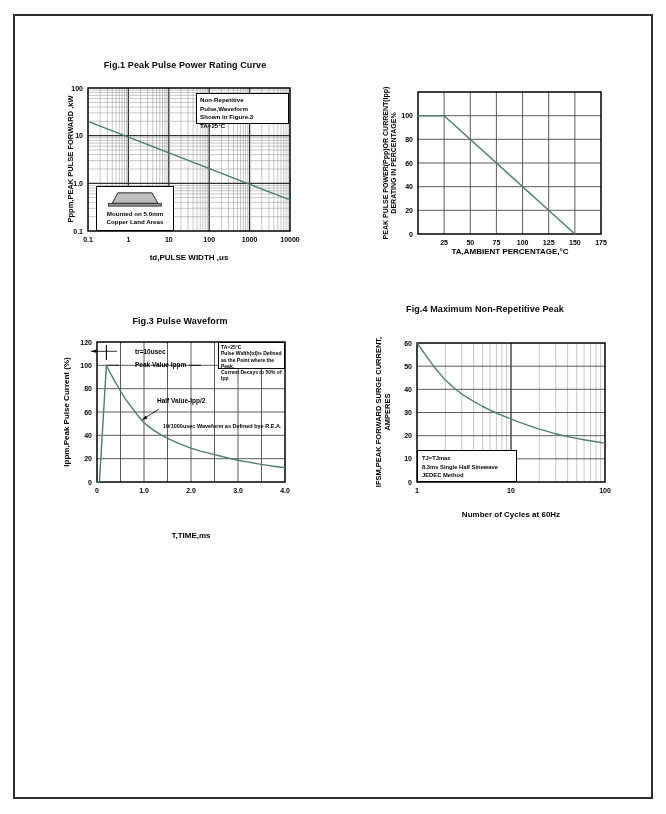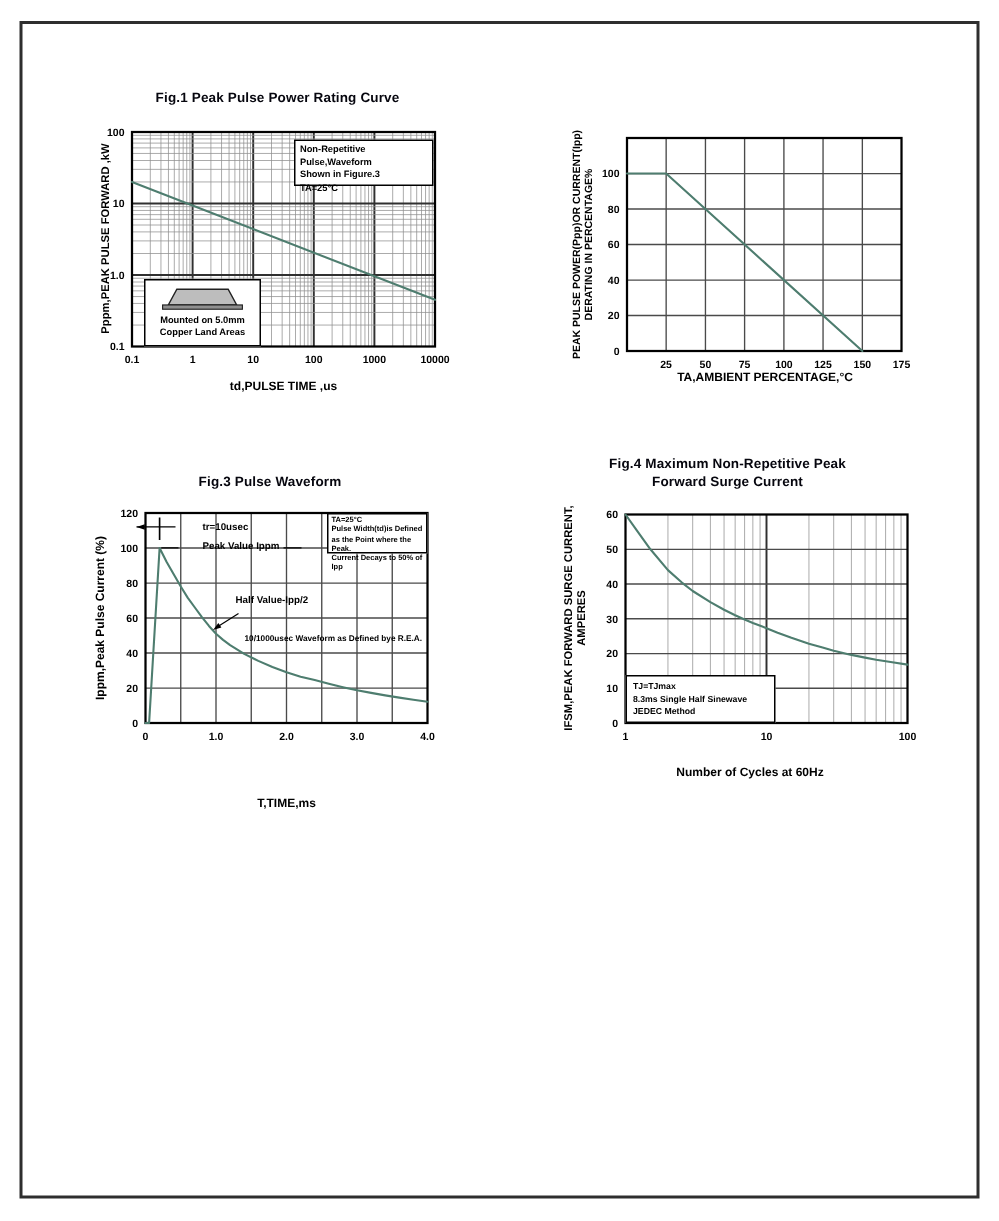--- a/index.html
+++ b/index.html
@@ -37,21 +37,21 @@
   #fig2 .vlab{left:40px;top:108px;font-size:7px;}
   #fig3 .vlab{left:12px;top:107px;font-size:8px;}
   #fig4 .vlab{left:33px;top:114px;font-size:7.5px;}
   .xlab{
     position:absolute;transform:translateX(-50%);white-space:nowrap;
     font-weight:700;font-size:8px;
   }
   #fig1 .xlab{left:129px;top:198px;}
   #fig2 .xlab{left:160px;top:192px;}
   #fig3 .xlab{left:136px;top:202px;margin-top:24px;}
-  #fig4 .xlab{left:150px;top:212px;text-align:right;}
+  #fig4 .xlab{left:161px;top:212px;text-align:right;}
   .note{
     position:absolute;border:1px solid #000;background:#fff;
     font-weight:700;box-sizing:border-box;
   }
   #fig1 .note{left:136px;top:38px;width:93px;height:31px;font-size:6.2px;line-height:1.4;padding:2px 3px;}
   #fig1 .inset{
     position:absolute;left:36px;top:131px;width:78px;height:45px;
     border:1px solid #000;background:#fff;box-sizing:border-box;
     text-align:center;font-weight:700;font-size:6.2px;line-height:1.25;
   }
@@ -149,21 +149,21 @@
       <text x="108.8" y="187" text-anchor="middle" class="tick">10</text>
       <text x="149.2" y="187" text-anchor="middle" class="tick">100</text>
       <text x="189.6" y="187" text-anchor="middle" class="tick">1000</text>
       <text x="230.0" y="187" text-anchor="middle" class="tick">10000</text>
       <text x="23" y="178.5" text-anchor="end" class="tick">0.1</text>
       <text x="23" y="130.8" text-anchor="end" class="tick">1.0</text>
       <text x="23" y="83.2" text-anchor="end" class="tick">10</text>
       <text x="23" y="35.5" text-anchor="end" class="tick">100</text>
     </svg>
   <div class="vlab">Pppm,PEAK PULSE FORWARD ,kW</div>
-  <div class="xlab">td,PULSE TIME ,us</div>
+  <div class="xlab">td,PULSE WIDTH ,us</div>
   <div class="note">
     <div>Non-Repetitive Pulse,Waveform</div>
     <div>Shown in Figure.3</div>
     <div>TA=25°C</div>
   </div>
   <div class="inset">
     <svg width="56" height="19" viewBox="0 0 58 20">
       <polygon points="11,3 47,3 53,14 5,14" fill="#bdbdbd" stroke="#222" stroke-width="1"></polygon>
       <rect x="1" y="14" width="56" height="3" fill="#8f8f8f" stroke="#222" stroke-width="0.8"></rect>
     </svg>
@@ -257,21 +257,20 @@
     <div>TA=25°C</div>
     <div>Pulse Width(td)is Defined</div>
     <div>as the Point where the Peak.</div>
     <div>Current Decays to 50% of Ipp</div>
   </div>
 </div>
 
 <div class="chart" id="fig4">
   <div class="title">
     <div>Fig.4 Maximum Non-Repetitive Peak</div>
-    <div>Forward Surge Current</div>
   </div>
   <svg class="plot" width="270" height="235">
       <line x1="95.3" y1="45" x2="95.3" y2="184" class="gmin"></line>
       <line x1="111.8" y1="45" x2="111.8" y2="184" class="gmin"></line>
       <line x1="123.6" y1="45" x2="123.6" y2="184" class="gmin"></line>
       <line x1="132.7" y1="45" x2="132.7" y2="184" class="gmin"></line>
       <line x1="140.1" y1="45" x2="140.1" y2="184" class="gmin"></line>
       <line x1="146.4" y1="45" x2="146.4" y2="184" class="gmin"></line>
       <line x1="151.9" y1="45" x2="151.9" y2="184" class="gmin"></line>
       <line x1="156.7" y1="45" x2="156.7" y2="184" class="gmin"></line>

